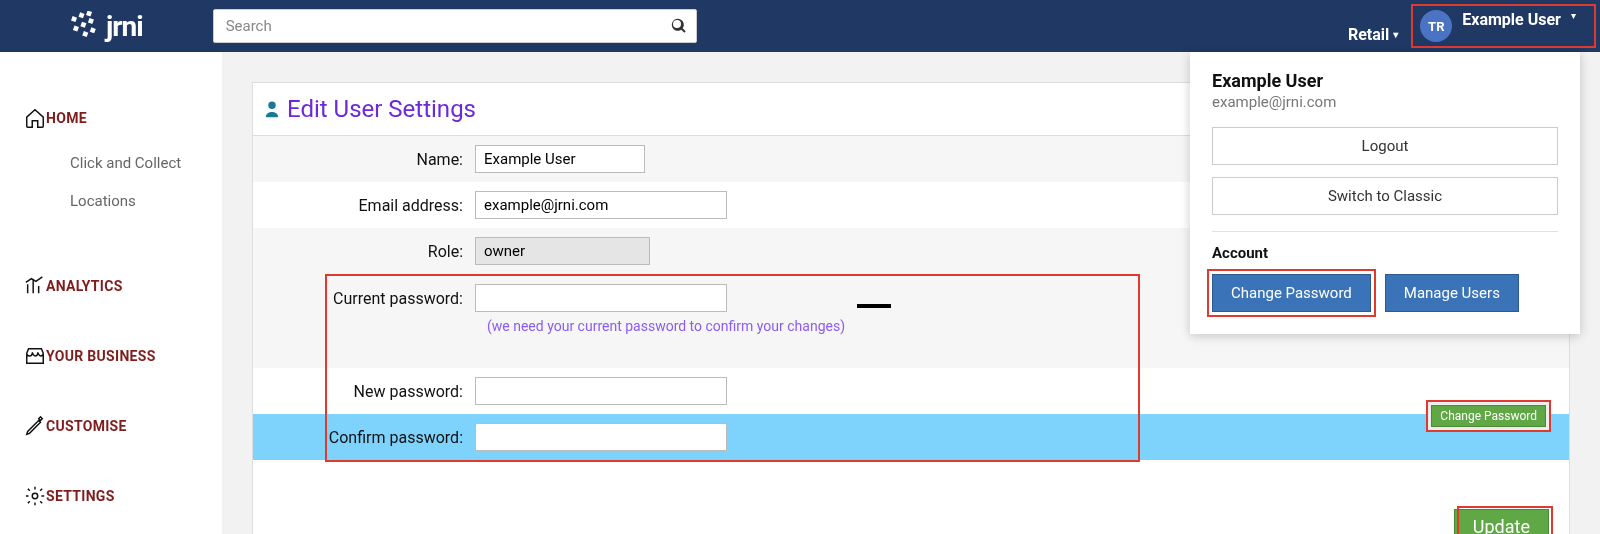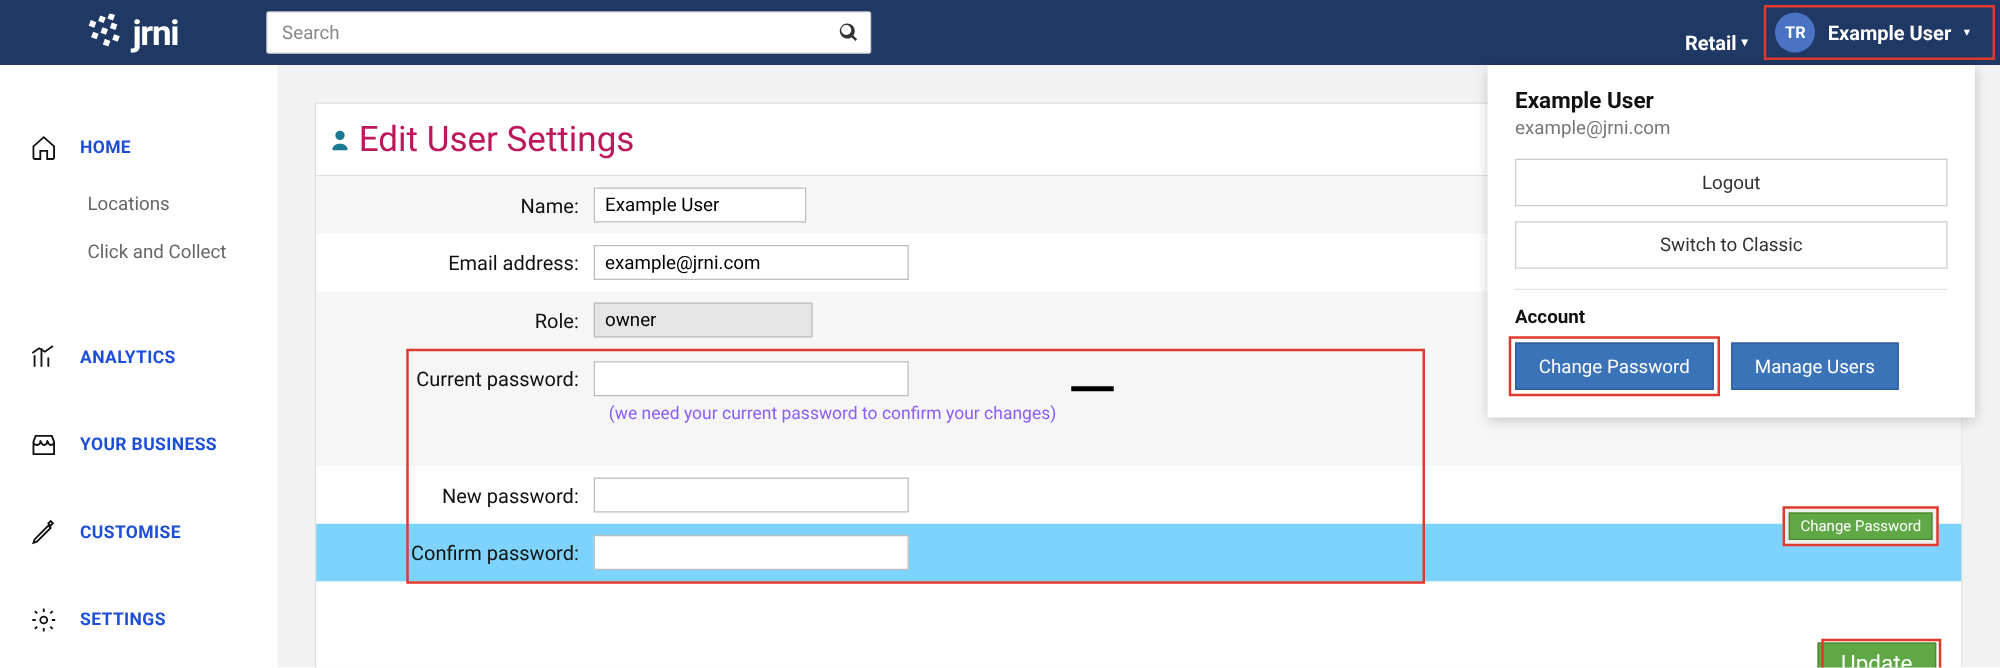--- a/index.html
+++ b/index.html
@@ -10,37 +10,37 @@
   .logo { display: flex; align-items: center; gap: 6px; font-weight: 700; font-size: 28px; color: #fff; margin-left: 50px; letter-spacing: -1px; }
   .logo-mark { width: 30px; height: 30px; display: inline-block; }
   .search-wrap { margin-left: 70px; position: relative; }
   .search-input { width: 484px; height: 34px; border: 1px solid #ccc; border-radius: 2px; padding: 0 36px 0 12px; font-size: 15px; color: #555; }
   .search-input::placeholder { color: #888; }
   .search-icon { position: absolute; right: 10px; top: 50%; transform: translateY(-50%); width: 16px; height: 16px; fill: #333; }
 
   .topbar-right { margin-left: auto; display: flex; align-items: center; gap: 18px; }
   .retail-dd { font-weight: 700; font-size: 16px; color: #fff; display: flex; align-items: center; gap: 4px; cursor: pointer; margin-top: 16px; }
   .caret { font-size: 10px; }
-  .user-dd { display: flex; align-items: center; gap: 10px; cursor: pointer; padding: 2px 4px; position: relative; }
+  .user-dd { display: flex; align-items: flex-start; gap: 10px; cursor: pointer; padding: 2px 4px; position: relative; }
   .avatar { width: 32px; height: 32px; border-radius: 50%; background: #4a73c4; color: #fff; display: flex; align-items: center; justify-content: center; font-weight: 700; font-size: 13px; }
   .user-name { font-weight: 700; font-size: 16px; color: #fff; }
   .highlight-red-user { border: 2px solid #e03a2f; position: absolute; top: 4px; right: 4px; width: 185px; height: 44px; pointer-events: none; }
 
   
   .layout { display: flex; height: calc(534px - 52px); }
   .sidebar { width: 222px; background: #fff; padding-top: 40px; }
-  .nav-item { display: flex; align-items: center; gap: 18px; padding: 0 24px; height: 52px; cursor: pointer; font-weight: 700; font-size: 14px; color: #1d4ed8; letter-spacing: 0.3px; }
+  .nav-item { display: flex; align-items: center; padding: 0 24px; height: 52px; cursor: pointer; font-weight: 700; font-size: 14px; color: #7f1d1d; letter-spacing: 0.3px; }
   .nav-item .n-icon { width: 22px; height: 22px; stroke: #111; fill: none; stroke-width: 1.6; }
   .nav-sub { padding: 10px 0 10px 70px; font-size: 15px; color: #666; cursor: pointer; }
   .nav-section-gap { height: 40px; }
 
   
   .main { flex: 1; background: #f2f2f2; padding: 30px 30px 0 30px; position: relative; }
   .panel { background: #fff; border: 1px solid #ddd; position: relative; }
-  .panel-title { display: flex; align-items: center; gap: 6px; color: #be185d; font-size: 28px; padding: 12px 10px 12px 10px; border-bottom: 1px solid #ddd; }
+  .panel-title { display: flex; align-items: center; gap: 6px; color: #6d28d9; font-size: 24px; padding: 12px 10px 12px 10px; border-bottom: 1px solid #ddd; }
   .panel-title svg { width: 18px; height: 18px; fill: #1a7a94; }
 
   .form-row { display: flex; align-items: center; min-height: 46px; border-bottom: 0; padding: 4px 0; }
   .form-row:nth-child(odd) { background: #f6f6f6; }
   .form-row:nth-child(even) { background: #fff; }
   .form-rows { position: relative; }
   .form-label { width: 222px; text-align: right; padding-right: 12px; font-size: 16px; color: #111; }
   .form-input { height: 28px; border: 1px solid #bbb; padding: 0 8px; font-size: 15px; }
   .w170 { width: 170px; }
   .w250 { width: 252px; }
@@ -122,22 +122,22 @@
 
 <div class="layout">
 
   <div class="sidebar">
     <div class="nav-item">
       <svg class="n-icon" viewBox="0 0 24 24">
           <path d="M3 11l9-8 9 8v10a1 1 0 01-1 1h-5v-7h-6v7H4a1 1 0 01-1-1V11z"></path>
         </svg>
       <span>HOME</span>
     </div>
+    <div class="nav-sub"><span>Click and Collect</span></div>
     <div class="nav-sub"><span>Locations</span></div>
-    <div class="nav-sub"><span>Click and Collect</span></div>
     <div class="nav-section-gap"></div>
 
     <div class="nav-item">
       <svg class="n-icon" viewBox="0 0 24 24">
           <path d="M4 20V10m6 10V4m6 16v-8M2 8l6-4 5 3 7-5"></path>
         </svg>
       <span>ANALYTICS</span>
     </div>
     <div style="height:18px"></div>
     <div class="nav-item">

